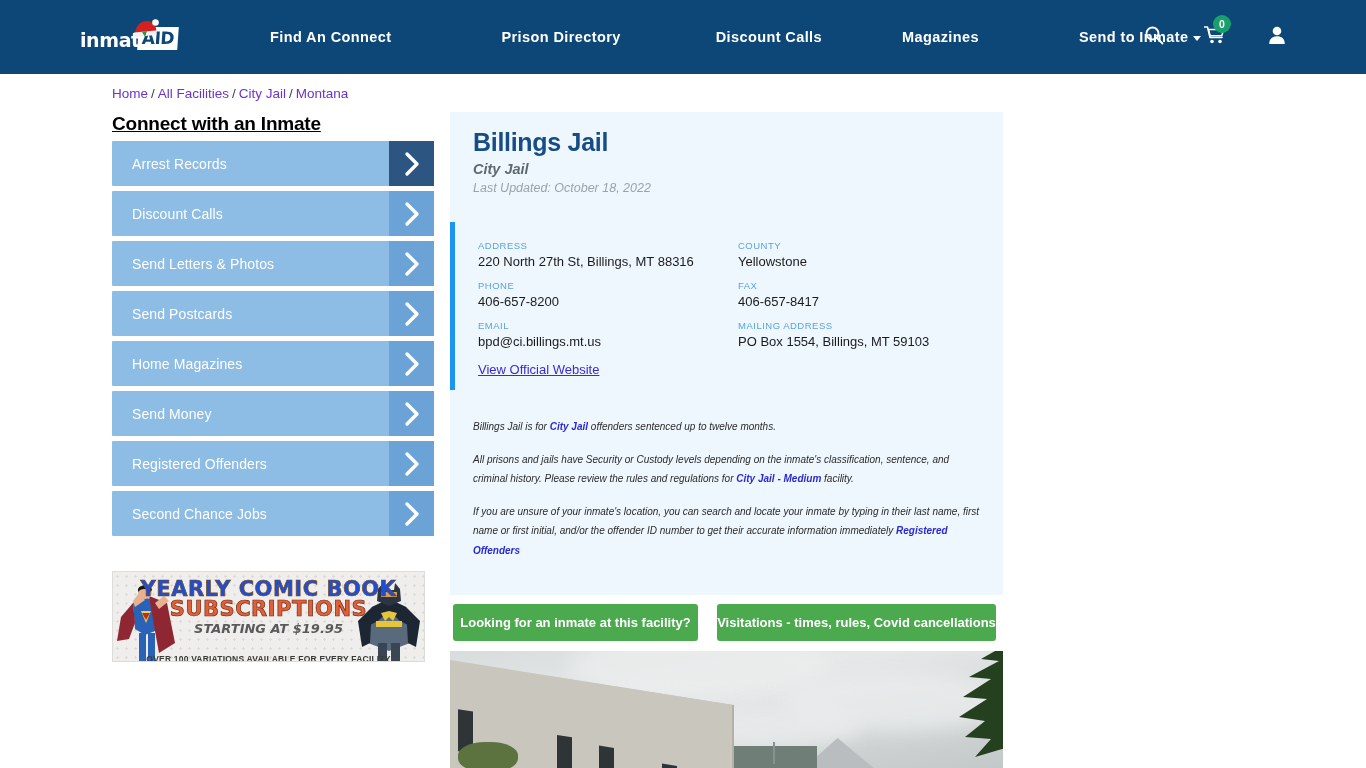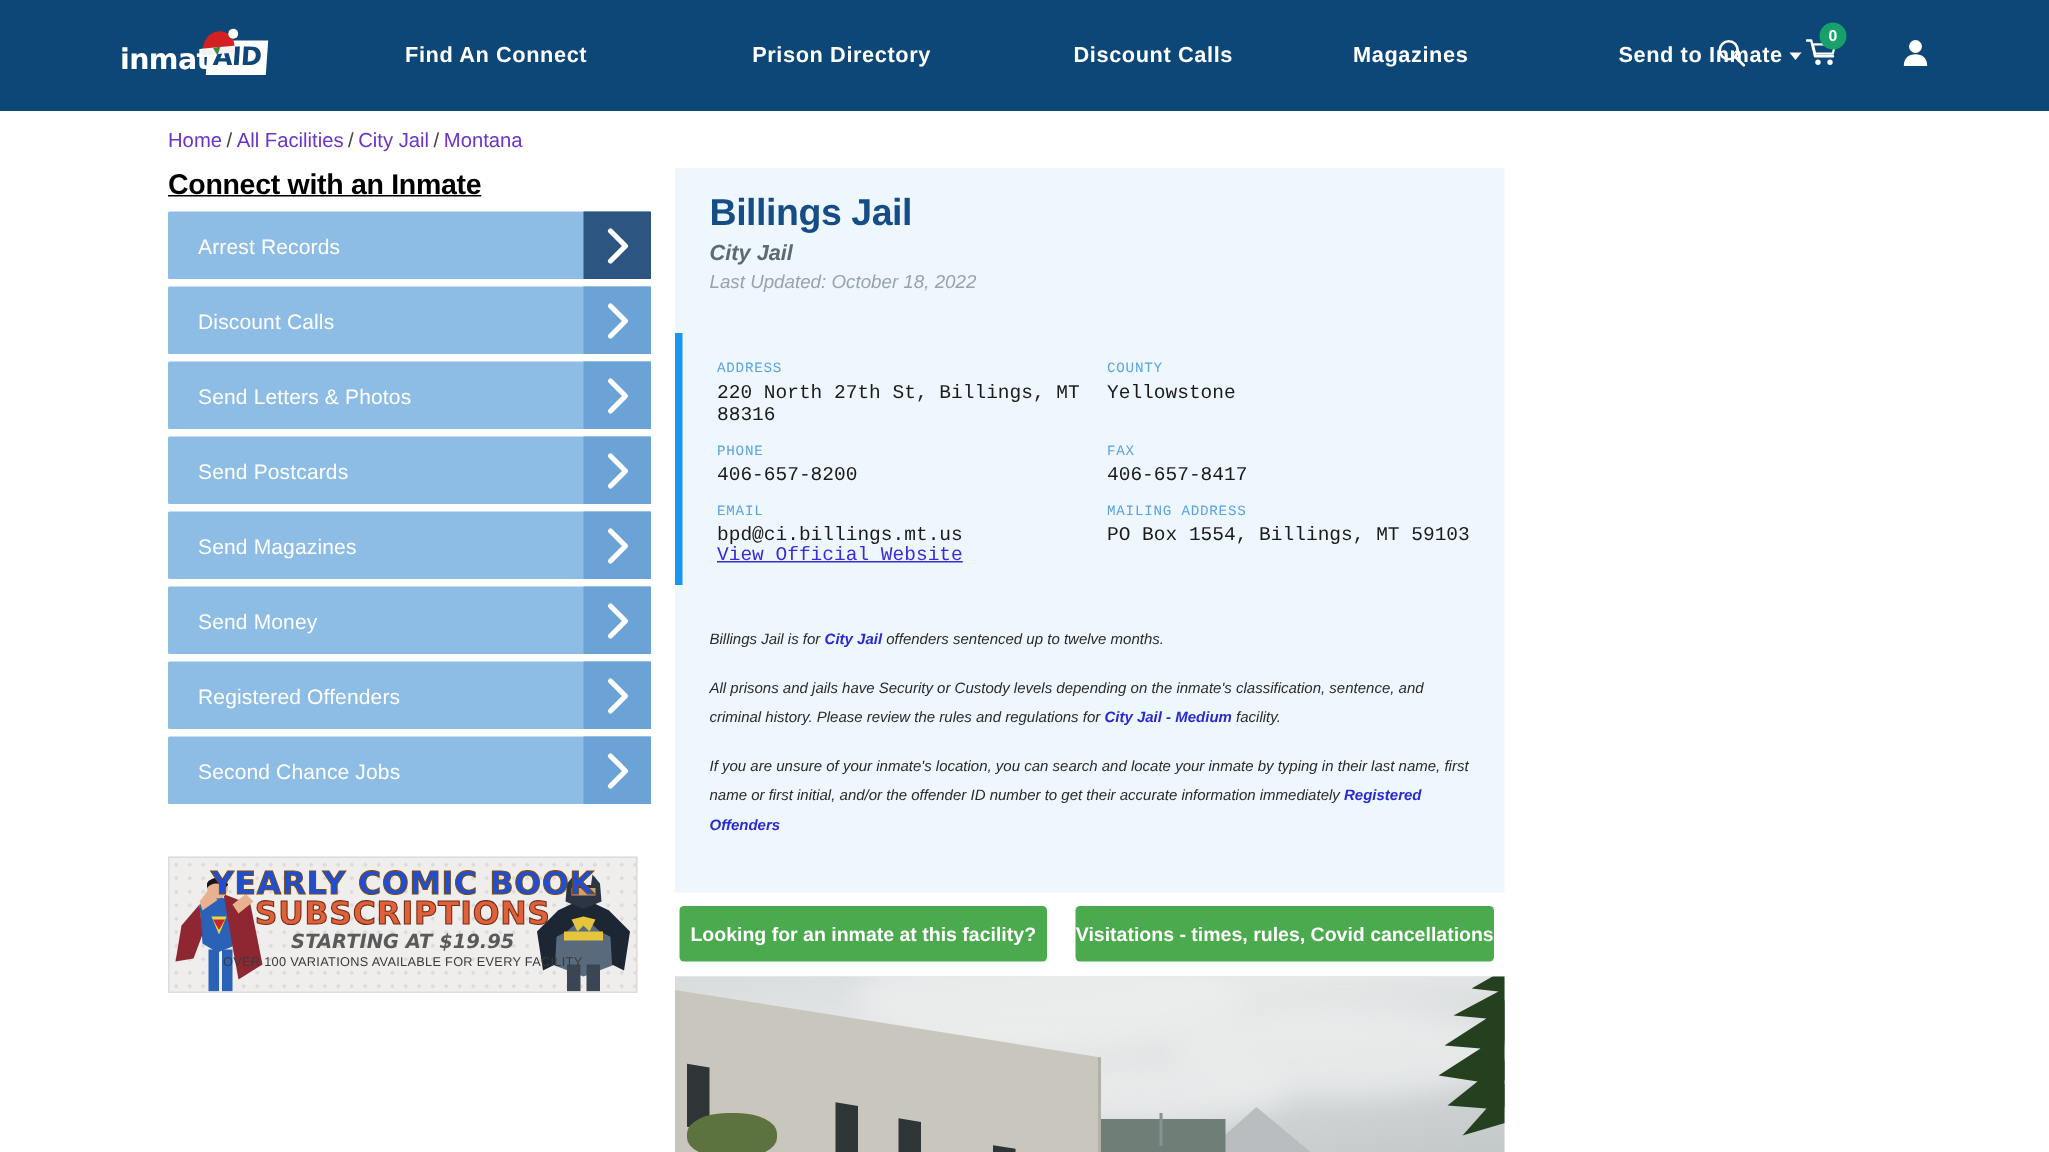--- a/index.html
+++ b/index.html
@@ -142,21 +142,21 @@
     -webkit-text-stroke: 0.7px #6e2a14;
   }
   .ad-l3 {
     position: absolute; left: 50%; transform: translateX(-50%);
     top: 49px; font-size: 13px; font-weight: bold; font-style: italic;
     color: #5a5a5a; white-space: nowrap;
     font-family: "DejaVu Sans", sans-serif;
   }
   .ad-l4 {
     position: absolute; left: 50%; transform: translateX(-50%);
-    top: 64px; font-size: 8.5px; font-weight: normal;
+    top: 82px; font-size: 8.5px; font-weight: bold;
     color: #3a3a3a; white-space: nowrap; letter-spacing: 0.2px;
   }
   .ad-hero-l {
     position: absolute; left: 2px; bottom: 0; width: 70px; height: 78px;
   }
   .ad-hero-r {
     position: absolute; right: 2px; bottom: 0; width: 66px; height: 80px;
   }
 
   
@@ -176,21 +176,20 @@
   }
   .card-updated {
     font-size: 12.5px; font-style: italic; color: #9aa3ab;
     margin-top: 4px;
   }
 
   .info {
     position: absolute; left: 0; top: 110px;
     width: 553px; height: 168px;
     border-left: 5px solid #1a95f0;
-    font-family: Liberation Mono, monospace;
   }
   .info-grid {
     position: absolute; left: 23px; top: 18px;
     width: 520px;
   }
   .info-row { display: flex; margin-bottom: 11px; }
   .info-col { width: 275px; }
   .info-lab {
     font-size: 9.5px; color: #5ba3e0; letter-spacing: 0.5px;
     text-transform: uppercase; margin-bottom: 3px;
@@ -360,21 +359,21 @@
   <div class="side-btn">
     <span class="lbl">Send Postcards</span>
     <span class="chev">
       <svg width="20" height="26" viewBox="0 0 20 26">
           <polyline points="5,3 15,13 5,23" fill="none" stroke="#ffffff" stroke-width="3.4" stroke-linecap="round" stroke-linejoin="round"></polyline>
         </svg>
     </span>
   </div>
 
   <div class="side-btn">
-    <span class="lbl">Send Magazines</span>
+    <span class="lbl">Home Magazines</span>
     <span class="chev">
       <svg width="20" height="26" viewBox="0 0 20 26">
           <polyline points="5,3 15,13 5,23" fill="none" stroke="#ffffff" stroke-width="3.4" stroke-linecap="round" stroke-linejoin="round"></polyline>
         </svg>
     </span>
   </div>
 
   <div class="side-btn">
     <span class="lbl">Send Money</span>
     <span class="chev">

